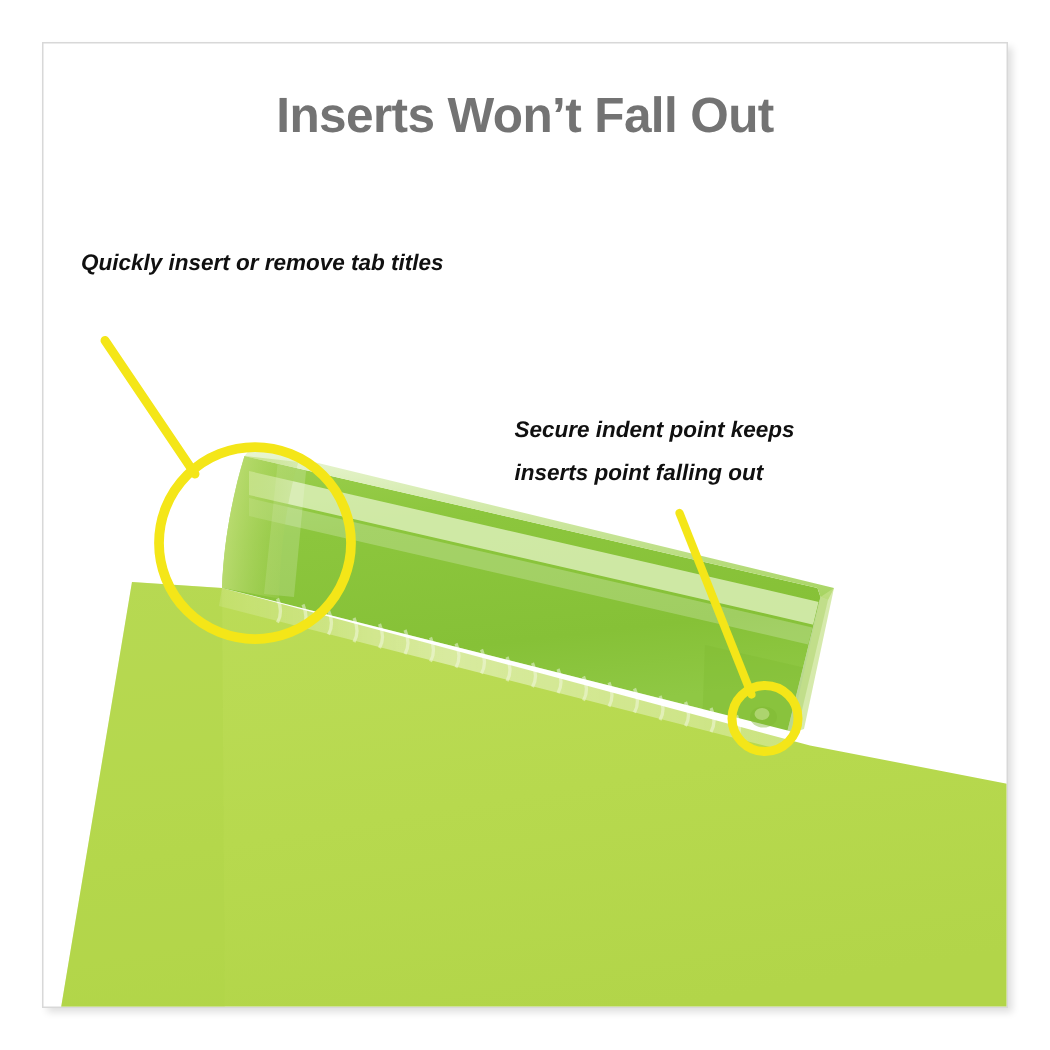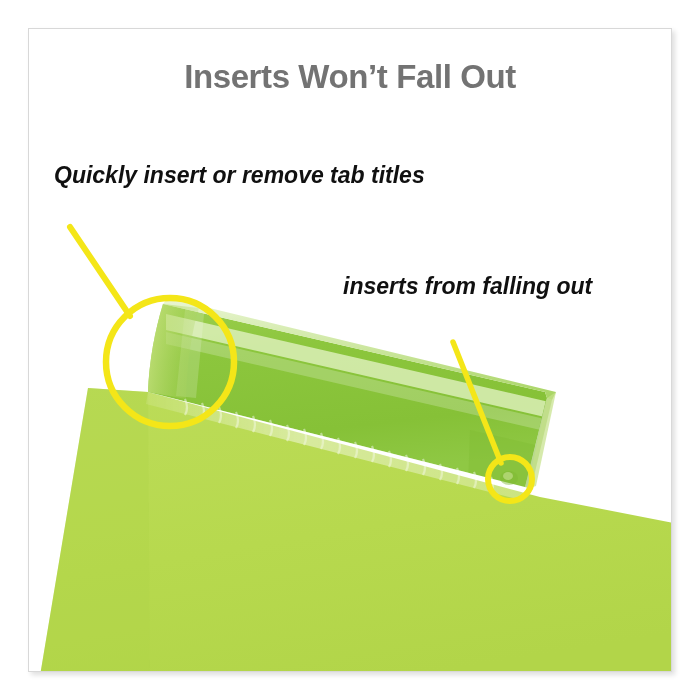--- a/index.html
+++ b/index.html
@@ -61,21 +61,21 @@
     color: #737373;
     white-space: nowrap;
     margin-top: 12px;
   }
   
   .caption {
     position: absolute;
     font-family: "Liberation Sans", sans-serif;
     font-style: italic;
     font-weight: bold;
-    font-size: 23px;
+    font-size: 15px;
     line-height: 29px;
     color: #101010;
     white-space: nowrap;
   }
   .caption-left {
     left: 54px;
     top: 161px;
     text-align: left;
   }
   .caption-right {
@@ -222,16 +222,17 @@
     </div>
   </div>
 
   <div class="headline">Inserts Won’t Fall Out</div>
 
   <div class="caption caption-left">
     <span class="line">Quickly insert or remove tab titles</span>
   </div>
 
   <div class="caption caption-right">
-    <span class="line">inserts from falling out</span>
+    <span class="line">Secure indent point keeps</span>
+    <span class="line">inserts point falling out</span>
   </div>
 
 </div>
 
 </body></html>

